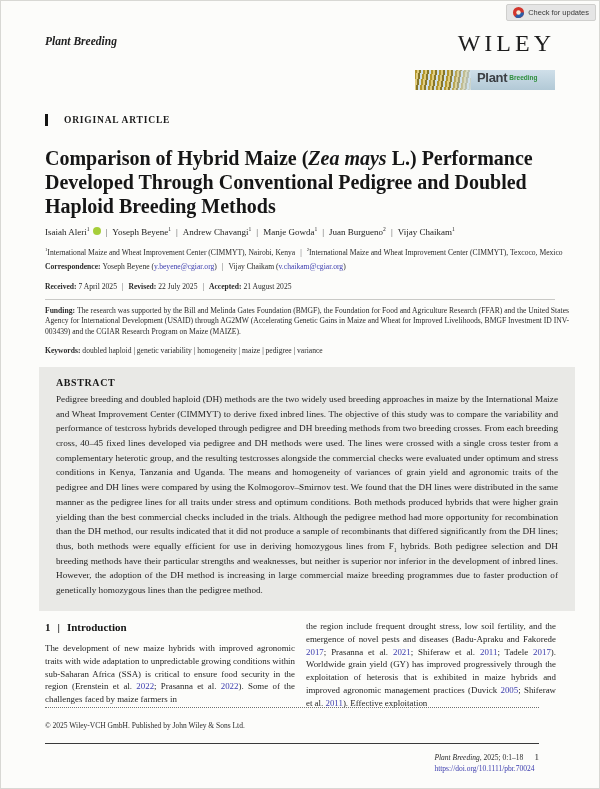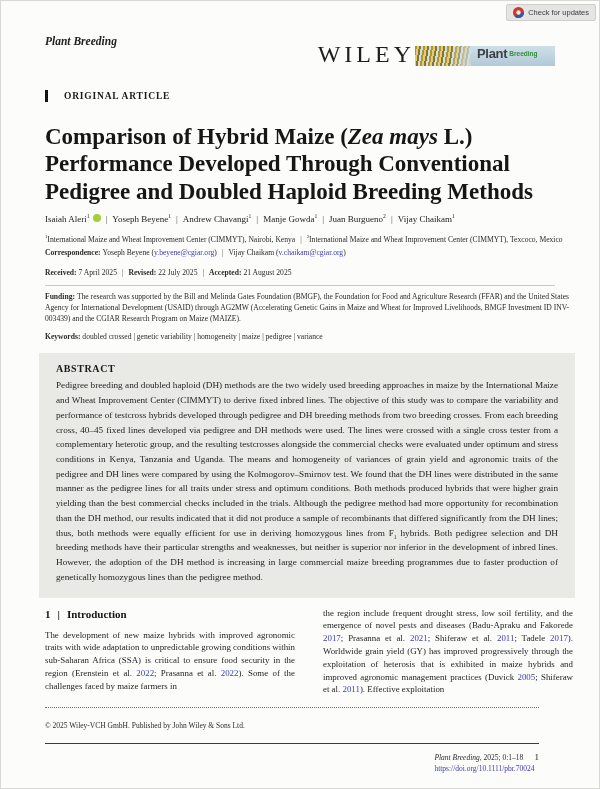--- a/index.html
+++ b/index.html
@@ -21,47 +21,47 @@
   .orcid{display:inline-block;width:8px;height:8px;border-radius:50%;background:#a6ce39;margin-left:3px;cursor:pointer}
   
   .check-updates{
     position:absolute;top:3px;right:3px;display:flex;align-items:center;gap:4px;
     background:#e5e5e5;border:1px solid #cfcfcd;border-radius:2px;
     padding:2px 6px;font-family:"Liberation Sans",sans-serif;font-size:7.5px;color:#3a3a3a;cursor:pointer;
   }
   
   .header{display:flex;justify-content:space-between;align-items:flex-start;margin-top:30px;}
   .journal-name{font-size:11.5px;font-weight:bold;font-style:italic;color:#222;padding-top:4px}
-  .header-right{display:flex;flex-direction:row;align-items:flex-end}
+  .header-right{display:flex;flex-direction:column;align-items:flex-end}
   .wiley{font-size:24px;letter-spacing:4px;color:#1e1e1e;line-height:1;font-family:"Liberation Serif",serif}
   .banner{display:flex;align-items:flex-start;width:140px;height:20px;margin-top:15px;
     background:linear-gradient(180deg,#cfdfe9 0%,#b2c9d6 100%);overflow:hidden}
   .banner-art{width:56px;height:100%;flex:none;
     background:
       linear-gradient(100deg,rgba(207,224,234,0) 60%,rgba(207,224,234,.9) 100%),
       repeating-linear-gradient(100deg,#b1952c 0 2px,#e0cc7d 2px 4px,#877628 4px 6px,#cfdfe9 6px 8px);}
   .banner-plant{font-family:"Liberation Sans",sans-serif;font-weight:bold;font-size:13px;color:#3c4045;margin-left:6px;letter-spacing:-0.3px}
   .banner-breeding{font-family:"Liberation Sans",sans-serif;font-weight:bold;font-size:6.5px;color:#2f8f3c;margin-left:2px;margin-top:4px}
   
   .oa{margin-top:24px;border-left:3.5px solid #141414;padding-left:16px;
     font-size:9.5px;font-weight:bold;letter-spacing:0.8px;color:#1a1a1a;line-height:1.3}
-  .title{margin-top:21px;font-size:23px;font-weight:bold;line-height:1.18;color:#161616;width:524px}
+  .title{margin-top:21px;font-size:20px;font-weight:bold;line-height:1.18;color:#161616;width:524px}
   .authors{margin-top:9px;font-size:9px;color:#222}
   .affils{margin-top:10px;font-size:7.6px;line-height:1.5;color:#2a2a2a;width:524px}
   .meta{margin-top:2px;font-size:7.6px;line-height:1.45;color:#2a2a2a;width:524px}
   .meta.dates{margin-top:9px}
   .rule{border:none;border-top:1px solid #c9c9c6;margin:7px 0 0 0}
   .funding{margin-top:6px;font-size:7.6px;line-height:1.42;text-align:justify;color:#2a2a2a;width:524px}
   .keywords{margin-top:8px;font-size:7.6px;color:#2a2a2a}
   
   .abstract{margin:12px -6px 0 -6px;background:#e9e9e6;padding:10px 17px 13px 17px;width:536px;box-sizing:border-box}
   .abstract h3{margin:0 0 4px 0;font-size:10px;letter-spacing:0.6px;color:#191919}
   .abstract p{margin:0;font-size:9.2px;line-height:1.6;text-align:justify;color:#1f1f1f}
   
-  .intro-cols{display:flex;gap:28px;margin-top:9px}
+  .intro-cols{display:flex;gap:11px;margin-top:9px}
   .col{width:250px;flex:none}
   .intro-h{font-size:11px;font-weight:bold;color:#141414;margin:1px 0 9px 0}
   .bodytext{font-size:8.9px;line-height:1.44;text-align:justify;color:#1f1f1f;margin:0}
   
   .page-footer{position:absolute;left:44px;right:60px;top:706px}
   .dotted{border:none;border-top:1px dotted #6e6e6e;margin:0}
   .copyright{margin-top:13px;font-size:7.5px;color:#2a2a2a}
   .solid{border:none;border-top:1.5px solid #3a3a3a;margin-top:13px}
   .foot-row{display:flex;justify-content:flex-end;margin-top:4px}
   .foot-left{font-size:7.5px;line-height:1.5;color:#2a2a2a}
@@ -105,21 +105,21 @@
     <div class="affils"><span class="sup">1</span><span>International Maize and Wheat Improvement Center (CIMMYT), Nairobi, Kenya</span><span class="sep">|</span><span class="sup">2</span><span>International Maize and Wheat Improvement Center (CIMMYT), Texcoco, Mexico</span></div>
 
     <div class="meta"><span class="b">Correspondence: </span><span>Yoseph Beyene (</span><span class="lk">y.beyene@cgiar.org</span><span>)</span><span class="sep">|</span><span>Vijay Chaikam (</span><span class="lk">v.chaikam@cgiar.org</span><span>)</span></div>
 
     <div class="meta dates"><span class="b">Received: </span><span>7 April 2025</span><span class="sep">|</span><span class="b">Revised: </span><span>22 July 2025</span><span class="sep">|</span><span class="b">Accepted: </span><span>21 August 2025</span></div>
 
     <hr class="rule">
 
     <div class="funding"><span class="b">Funding: </span><span>The research was supported by the Bill and Melinda Gates Foundation (BMGF), the Foundation for Food and Agriculture Research (FFAR) and the United States Agency for International Development (USAID) through AG2MW (Accelerating Genetic Gains in Maize and Wheat for Improved Livelihoods, BMGF Investment ID INV-003439) and the CGIAR Research Program on Maize (MAIZE).</span></div>
 
-    <div class="keywords"><span class="b">Keywords: </span><span>doubled crossed | genetic variability | homogeneity | maize | pedigree | variance</span></div>
+    <div class="keywords"><span class="b">Keywords: </span><span>doubled haploid | genetic variability | homogeneity | maize | pedigree | variance</span></div>
 
     <div class="abstract">
       <h3>ABSTRACT</h3>
       <p><span>Pedigree breeding and doubled haploid (DH) methods are the two widely used breeding approaches in maize by the International Maize and Wheat Improvement Center (CIMMYT) to derive fixed inbred lines. The objective of this study was to compare the variability and performance of testcross hybrids developed through pedigree and DH breeding methods from two breeding crosses. From each breeding cross, 40–45 fixed lines developed via pedigree and DH methods were used. The lines were crossed with a single cross tester from a complementary heterotic group, and the resulting testcrosses alongside the commercial checks were evaluated under optimum and stress conditions in Kenya, Tanzania and Uganda. The means and homogeneity of variances of grain yield and agronomic traits of the pedigree and DH lines were compared by using the Kolmogorov–Smirnov test. We found that the DH lines were distributed in the same manner as the pedigree lines for all traits under stress and optimum conditions. Both methods produced hybrids that were higher grain yielding than the best commercial checks included in the trials. Although the pedigree method had more opportunity for recombination than the DH method, our results indicated that it did not produce a sample of recombinants that differed significantly from the DH lines; thus, both methods were equally efficient for use in deriving homozygous lines from F</span><span class="sub">1</span><span> hybrids. Both pedigree selection and DH breeding methods have their particular strengths and weaknesses, but neither is superior nor inferior in the development of inbred lines. However, the adoption of the DH method is increasing in large commercial maize breeding programmes due to faster production of genetically homozygous lines than the pedigree method.</span></p>
     </div>
 
     <div class="intro-cols">
       <div class="col">
         <div class="intro-h"><span>1</span><span class="hsep">|</span><span>Introduction</span></div>
         <p class="bodytext"><span>The development of new maize hybrids with improved agronomic traits with wide adaptation to unpredictable growing conditions within sub-Saharan Africa (SSA) is critical to ensure food security in the region (Erenstein et al. </span><span class="lk">2022</span><span>; Prasanna et al. </span><span class="lk">2022</span><span>). Some of the challenges faced by maize farmers in</span></p>

